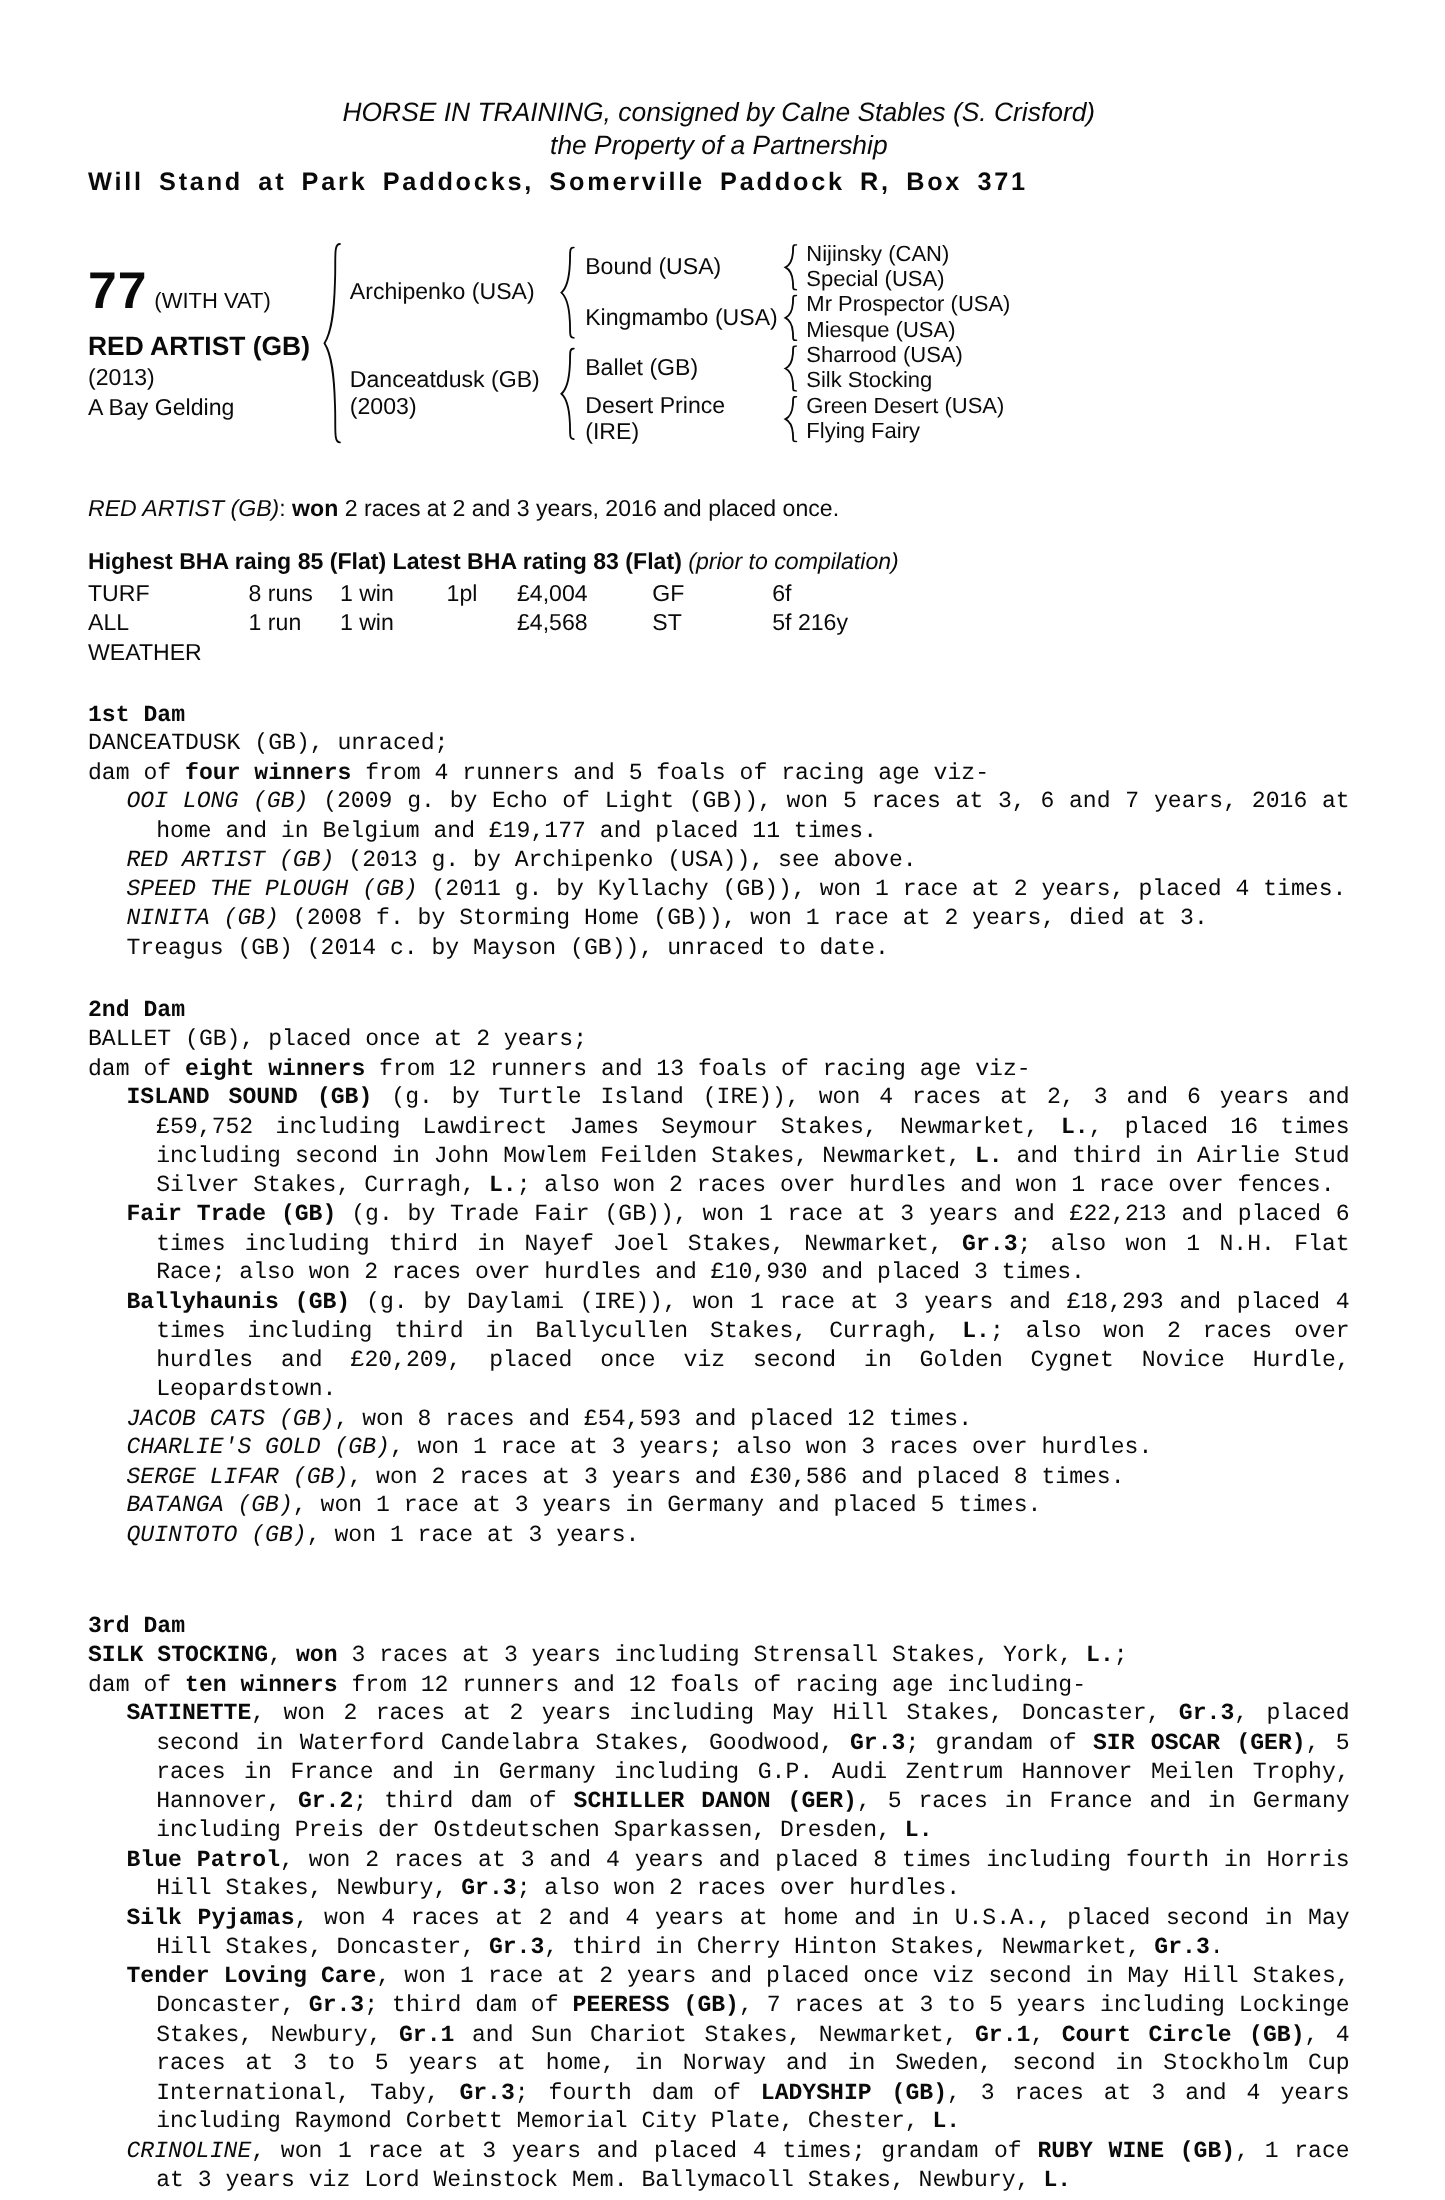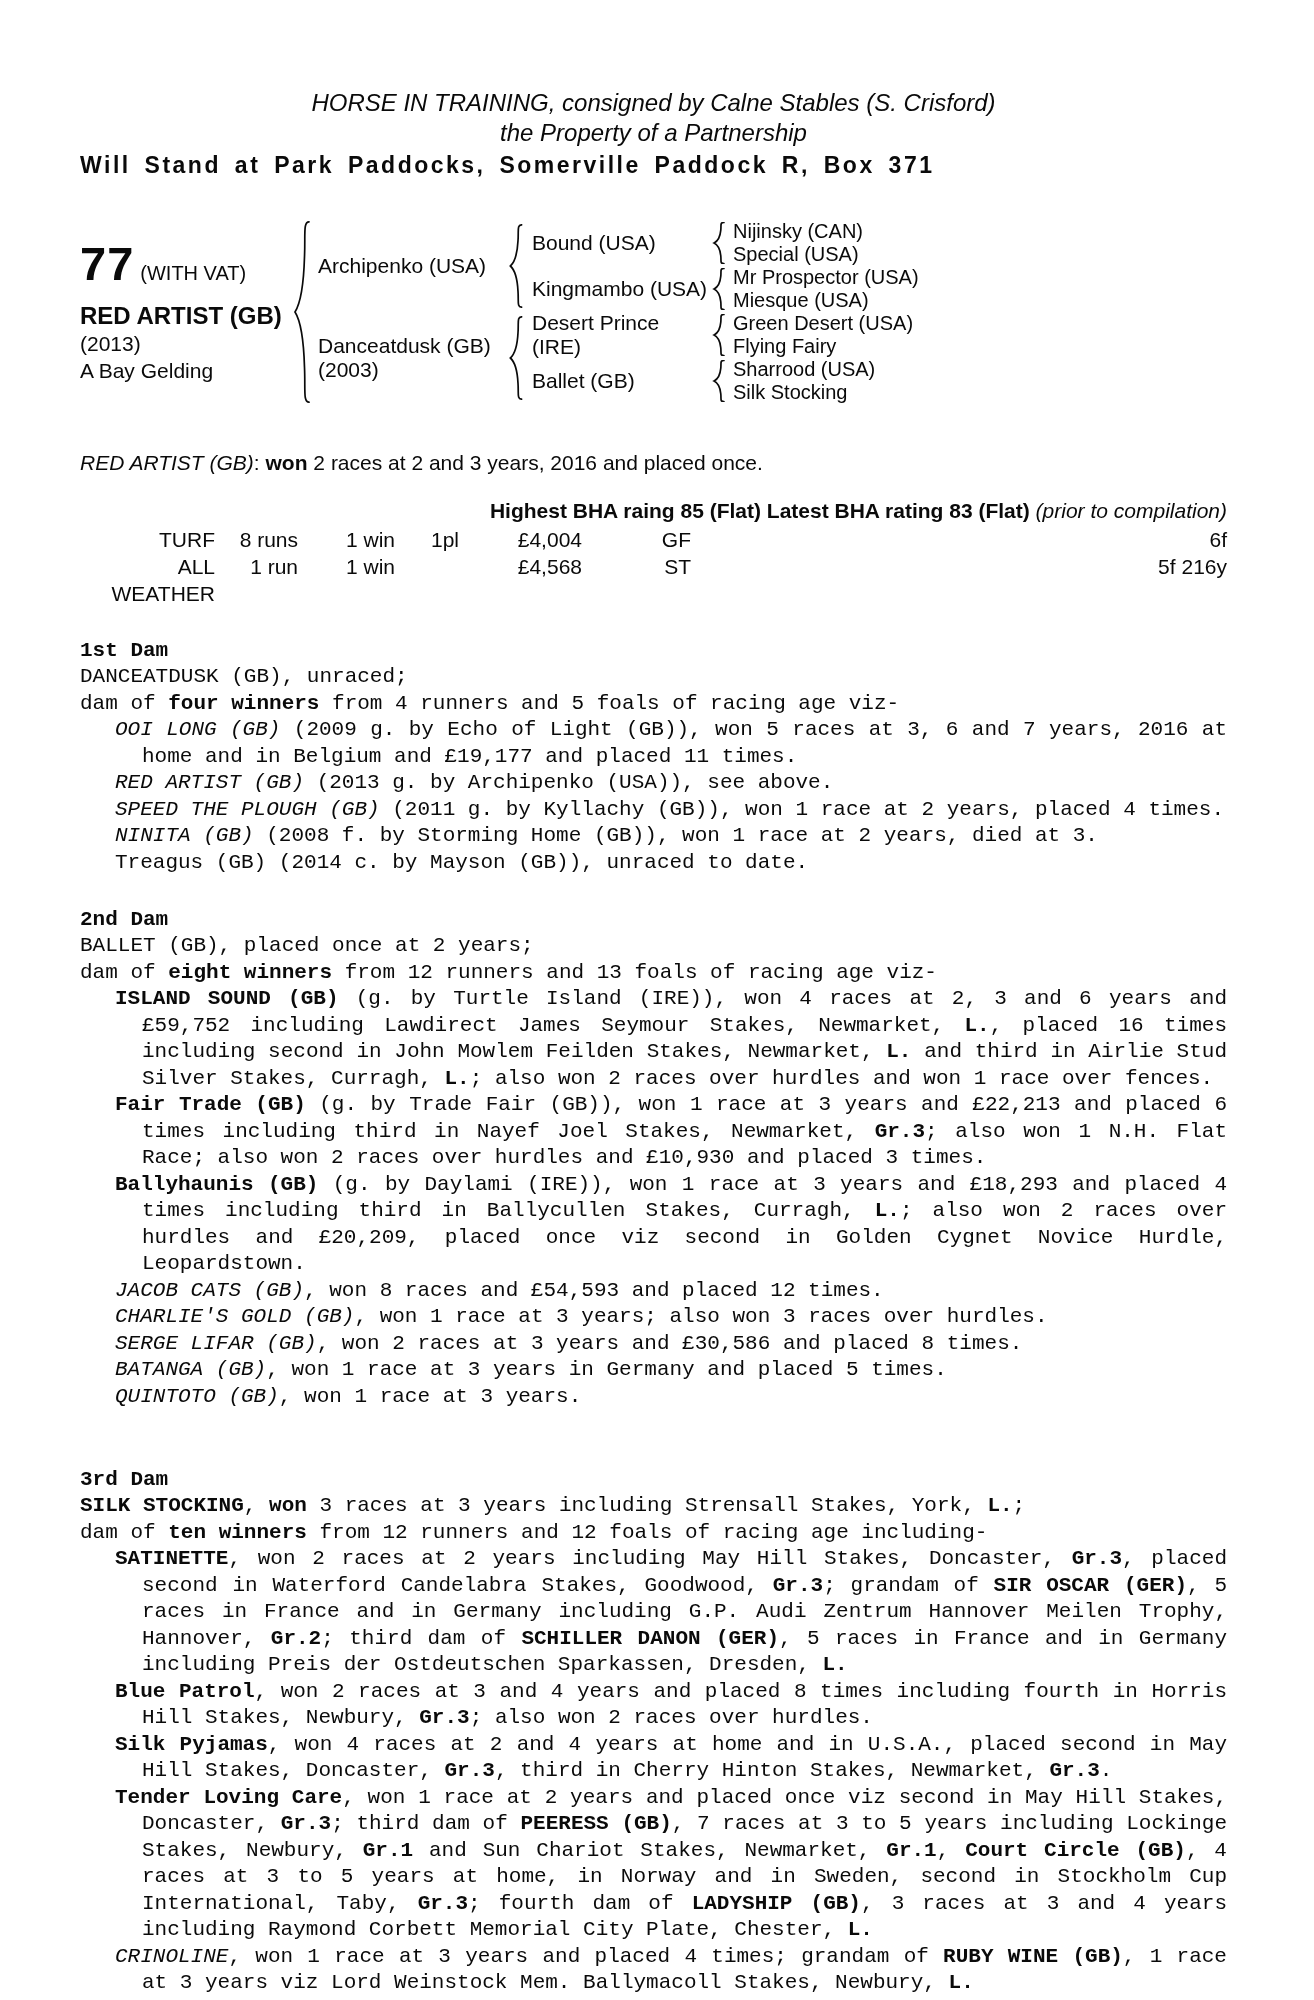--- a/index.html
+++ b/index.html
@@ -47,21 +47,21 @@
   .g1{width:190px;flex:0 0 190px;font-size:21px;line-height:24px;}
   .g2col{display:flex;flex-direction:column;}
   .g2grp{display:flex;align-items:center;height:46px;}
   .g2{width:180px;flex:0 0 180px;font-size:21px;}
   .g3pair{display:flex;flex-direction:column;justify-content:center;font-size:20px;line-height:23px;white-space:nowrap;}
 
   
   .race-record{font-size:21px;margin-top:40px;line-height:26px;}
 
   
-  .rating{text-align:right;}
+  .rating{}
   .rating-head{font-size:21px;margin:0 0 2px 0;line-height:27px;}
   .rtable{font-size:21px;}
   .rrow{display:grid;grid-template-columns:135px 72px 86px 53px 112px 98px auto;line-height:27px;gap:11px;}
 
   
   .dam-section{margin-top:30px;font-size:21px;line-height:26.5px;font-family:Liberation Mono, monospace;}
   .dam-section.extra-gap{margin-top:56px;}
   .dam-title{font-weight:bold;font-size:21px;margin:0;line-height:27px;}
   .intro{margin:0;}
   .entry{
@@ -146,41 +146,41 @@
             <div>Danceatdusk (GB)</div>
             <div>(2003)</div>
           </div>
           <div class="brace h-med">
               <svg viewBox="0 0 20 100" preserveAspectRatio="none">
                 <use href="#brace-path"></use>
               </svg>
             </div>
           <div class="g2col">
             <div class="g2grp">
+              <div class="g2">Ballet (GB)</div>
+              <div class="brace h-sm">
+                  <svg viewBox="0 0 20 100" preserveAspectRatio="none">
+                    <use href="#brace-path"></use>
+                  </svg>
+                </div>
+              <div class="g3pair">
+                <div>Sharrood (USA)</div>
+                <div>Silk Stocking</div>
+              </div>
+            </div>
+            <div class="g2grp">
               <div class="g2">Desert Prince (IRE)</div>
               <div class="brace h-sm">
                   <svg viewBox="0 0 20 100" preserveAspectRatio="none">
                     <use href="#brace-path"></use>
                   </svg>
                 </div>
               <div class="g3pair">
                 <div>Green Desert (USA)</div>
                 <div>Flying Fairy</div>
-              </div>
-            </div>
-            <div class="g2grp">
-              <div class="g2">Ballet (GB)</div>
-              <div class="brace h-sm">
-                  <svg viewBox="0 0 20 100" preserveAspectRatio="none">
-                    <use href="#brace-path"></use>
-                  </svg>
-                </div>
-              <div class="g3pair">
-                <div>Sharrood (USA)</div>
-                <div>Silk Stocking</div>
               </div>
             </div>
           </div>
         </div>
 
       </div>
     </div>
   </div>
 
   <p class="race-record"><span class="i">RED ARTIST (GB)</span><span>: </span><span class="b">won</span><span> 2 races at 2 and 3 years, 2016 and placed once.</span></p>

